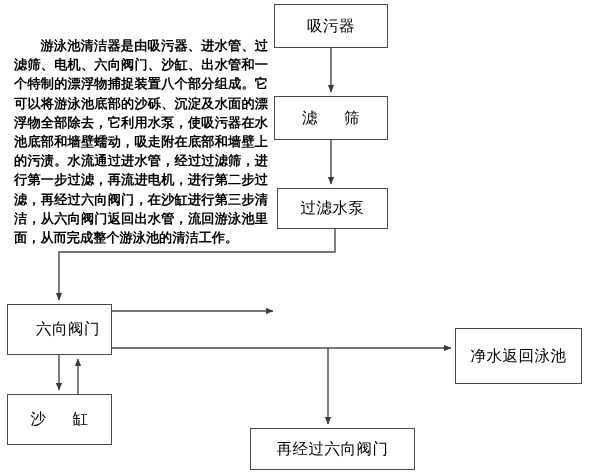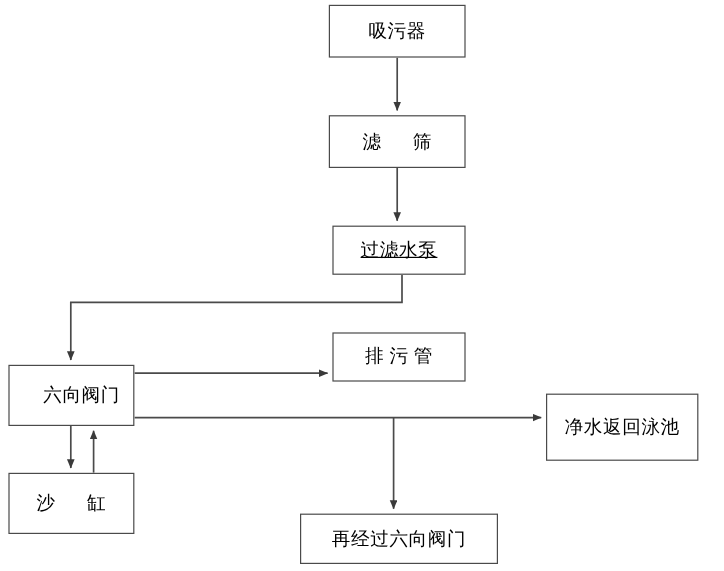--- a/index.html
+++ b/index.html
@@ -38,21 +38,21 @@
     align-items: center;
     justify-content: center;
     color: #000000;
     font-size: 15.5px;
     font-family: "Liberation Serif", "DejaVu Serif", serif;
     letter-spacing: 0.5px;
     white-space: nowrap;
   }
   .n-suction { left: 274px; top: 4px;   width: 114px; height: 44px; }
   .n-screen  { left: 274px; top: 96px;  width: 114px; height: 44px; }
-  .n-pump    { left: 277px; top: 188px; width: 111px; height: 41px; text-decoration: underline; }
+  .n-pump    { left: 277px; top: 188px; width: 111px; height: 41px; }
   .n-sixvalve{ left: 7px;   top: 304px; width: 105px; height: 51px; padding-left: 17px; }
   .n-sandtank{ left: 7px;   top: 394px; width: 105px; height: 51px; }
   .n-drain   { left: 277px; top: 277px; width: 111px; height: 41px; }
   .n-return  { left: 455px; top: 328px; width: 127px; height: 56px; }
   .n-skimmer { left: 250px; top: 428px; width: 165px; height: 42px; }
   .gap-inner { display: inline-block; width: 26px; }
 
   .conn {
     position: absolute;
     left: 0;
@@ -60,20 +60,21 @@
     width: 603px;
     height: 476px;
     pointer-events: none;
   }
 </style>
 </head>
 <body>
 
 <div id="page">
 
+  <div class="para">游泳池清洁器是由吸污器、进水管、过滤筛、电机、六向阀门、沙缸、出水管和一个特制的漂浮物捕捉装置八个部分组成。它可以将游泳池底部的沙砾、沉淀及水面的漂浮物全部除去，它利用水泵，使吸污器在水池底部和墙壁蠕动，吸走附在底部和墙壁上的污渍。水流通过进水管，经过过滤筛，进行第一步过滤，再流进电机，进行第二步过滤，再经过六向阀门，在沙缸进行第三步清洁，从六向阀门返回出水管，流回游泳池里面，从而完成整个游泳池的清洁工作。</div>
 
   <svg class="conn" viewBox="0 0 603 476" width="603" height="476" xmlns="http://www.w3.org/2000/svg">
     <defs>
       <marker id="ah" markerWidth="9" markerHeight="9" refX="7.2" refY="3.2" orient="auto" markerUnits="userSpaceOnUse">
         <path d="M0,0 L7.6,3.2 L0,6.4 z" fill="#3a3a3a"></path>
       </marker>
     </defs>
 
     <path d="M331,48 L331,92" stroke="#4a4a4a" stroke-width="1.4" fill="none" marker-end="url(#ah)"></path>
 
@@ -109,23 +110,20 @@
   <div class="node n-sixvalve">
     <span>六向阀门</span>
   </div>
 
   <div class="node n-sandtank">
     <span>沙</span>
     <span class="gap-inner"></span>
     <span>缸</span>
   </div>
 
-  <div class="node n-drain">
-    <span>排 污 管</span>
-  </div>
 
   <div class="node n-return">
     <span>净水返回泳池</span>
   </div>
 
   <div class="node n-skimmer">
     <span>再经过六向阀门</span>
   </div>
 
 </div>

